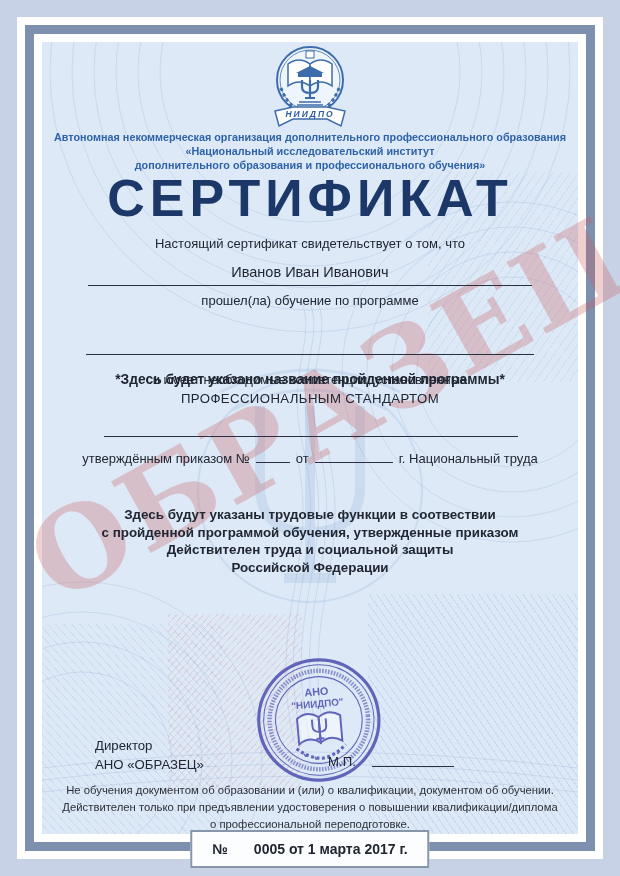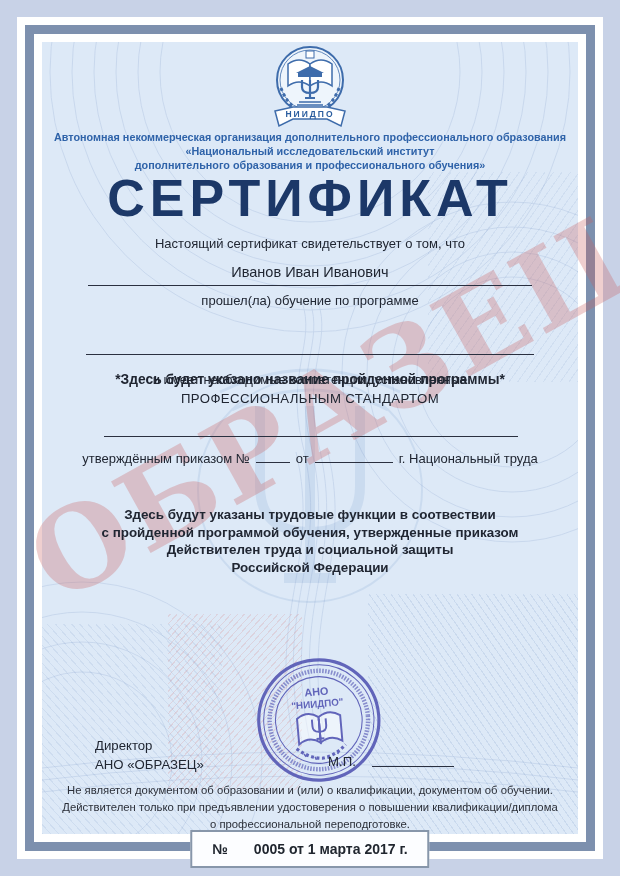--- a/index.html
+++ b/index.html
@@ -27,21 +27,21 @@
     background:repeating-linear-gradient(-48deg,rgba(214,122,122,.20) 0 1px,transparent 1px 5px);}
   .ghost-emblem{position:absolute;left:148px;top:298px;z-index:0;opacity:.12;}
   .watermark{
     position:absolute;left:-42px;top:312px;width:620px;z-index:1;
     font-family:"DejaVu Serif",serif;font-weight:bold;font-size:112px;
     letter-spacing:3px;text-align:center;color:rgba(203,95,95,.30);
     transform:rotate(-29deg);white-space:nowrap;pointer-events:none;
   }
   
   .abs{position:absolute;left:0;right:0;z-index:2;text-align:center;}
-  .logo-wrap{top:0;}
+  .logo-wrap{top:0;font-style:italic;}
   .org{top:88px;font-size:10.8px;font-weight:700;color:#2f63a9;line-height:14px;}
   .title{top:128px;font-size:52px;font-weight:700;color:#1c3868;letter-spacing:5px;line-height:56px;}
   .intro{top:194px;font-size:13px;}
   .holder{top:222px;font-size:14.5px;font-weight:400;}
   .rule{position:absolute;z-index:2;border-top:1.5px solid #2a3040;height:0;}
   .rule-name{top:243px;left:46px;width:444px;}
   .passed{top:251px;font-size:13px;}
   .program{top:294px;font-size:13.8px;font-weight:700;margin-top:36px;}
   .rule-program{top:312px;left:44px;width:448px;}
   .comp1{top:330px;font-size:13px;}
@@ -188,21 +188,21 @@
       </div>
 
       <div class="abs director">
         <div>Директор</div>
         <div>АНО «ОБРАЗЕЦ»</div>
       </div>
       <div class="abs mp">М.П.</div>
       <div class="rule rule-mp"></div>
 
       <div class="abs disclaimer">
-        <div>Не является документом об образовании и (или) о квалификации, документом об обучении.</div>
+        <div>Не обучения документом об образовании и (или) о квалификации, документом об обучении.</div>
         <div>Действителен только при предъявлении удостоверения о повышении квалификации/диплома</div>
         <div>о профессиональной переподготовке.</div>
       </div>
 
       <div class="number-box">
         <span>№</span>
         <span>0005 от 1 марта 2017 г.</span>
       </div>
 
     </div>

